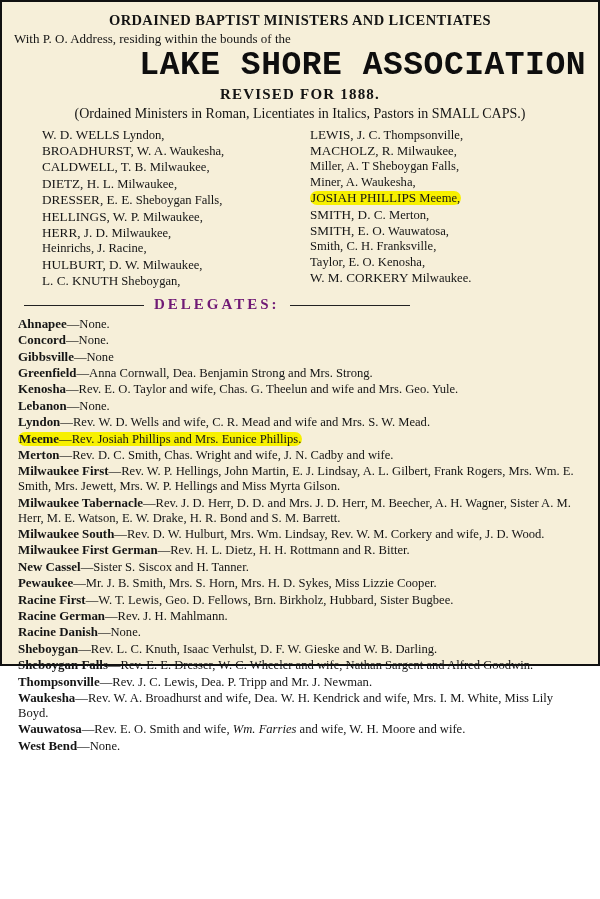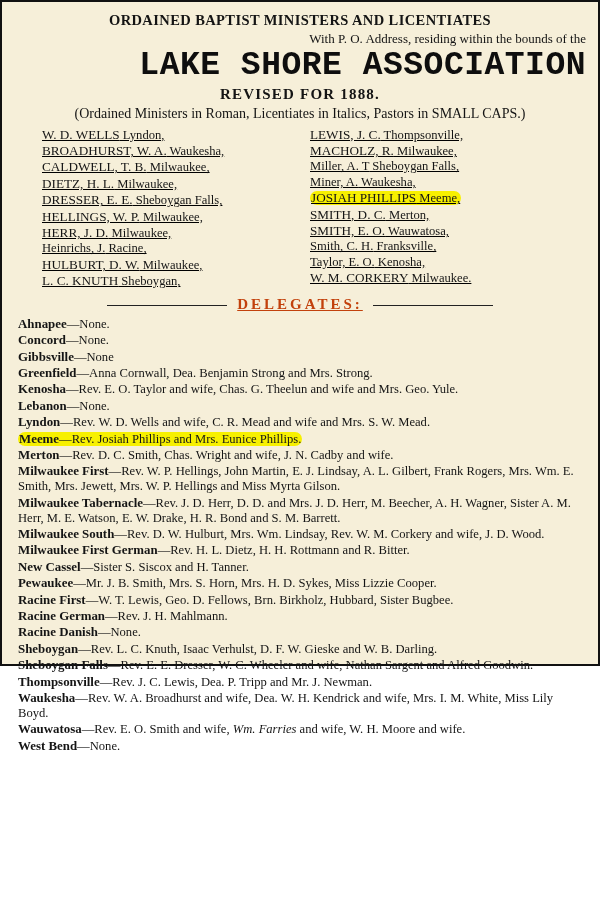--- a/index.html
+++ b/index.html
@@ -32,21 +32,21 @@
   .hdr-line1 {
     text-align: center;
     font-family: "Liberation Serif", serif;
     font-weight: bold;
     font-size: 14.5px;
     letter-spacing: 0.4px;
     color: #141414;
     margin: 2px 0 2px 0;
   }
   .hdr-line2 {
-    text-align: right;
+    text-align: left;
     font-size: 13px;
     color: #141414;
     margin: 0 0 2px 0;
   }
   .hdr-title {
     text-align: right;
     font-family: Liberation Mono, monospace;
     font-weight: bold;
     font-size: 33px;
     letter-spacing: 0.5px;
@@ -67,21 +67,20 @@
     font-size: 14px;
     color: #141414;
     margin: 0 0 5px 0;
   }
 
   
   .min-cols {
     display: flex;
     gap: 0px;
     margin: 0 6px 2px 6px;
-    text-decoration: underline;
   }
   .min-col {
     width: 50%;
     box-sizing: border-box;
   }
   .min-col.left { padding-left: 22px; }
   .min-col.right { padding-left: 10px; }
   .min-entry {
     font-size: 12.6px;
     line-height: 15.4px;
@@ -93,27 +92,25 @@
     font-size: 13.2px;
   }
   .hl {
     background: #f7f000;
     padding: 0 1px;
     border-radius: 7px;
   }
 
   
   .delegates-head {
-    text-align: center;
     font-weight: bold;
     font-size: 15px;
     letter-spacing: 3px;
-    color: #c2410c;
+    color: #701a75;
     margin: 6px 0 4px 0;
-    text-decoration: underline;
   }
   .rule-left, .rule-right {
     display: inline-block;
     height: 1px;
     background: #222;
     vertical-align: middle;
     width: 120px;
     margin: 0 10px;
   }
 

